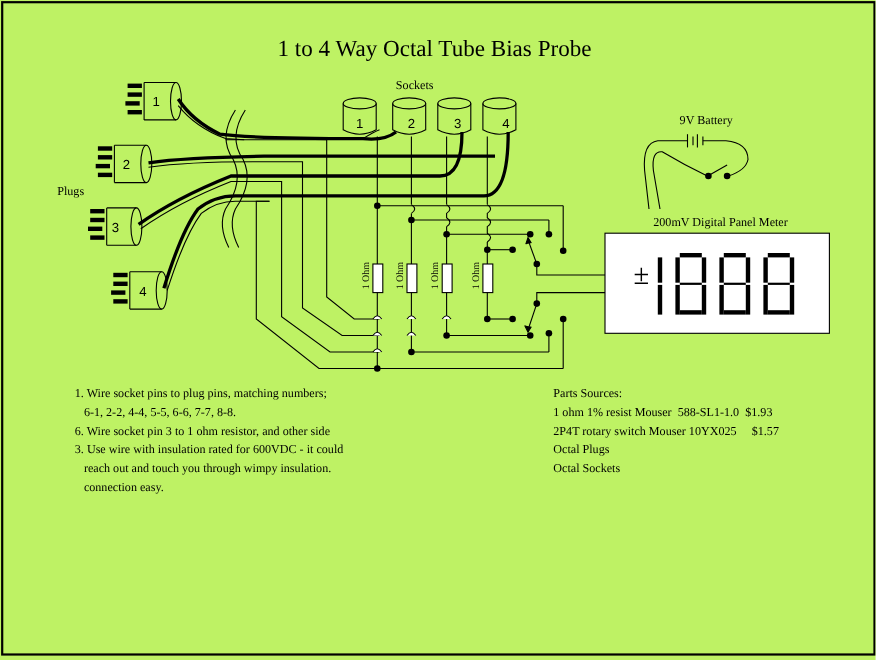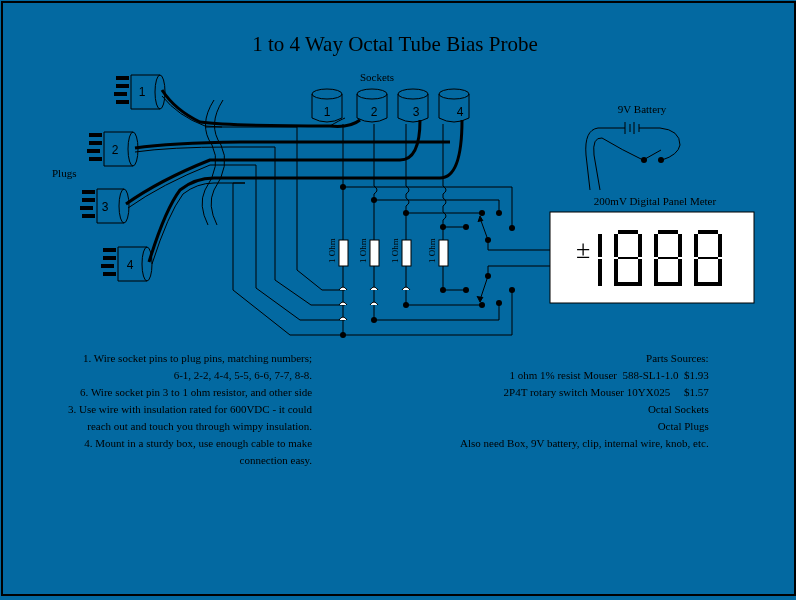--- a/index.html
+++ b/index.html
@@ -1,26 +1,26 @@
 <!DOCTYPE html>
 <html><head>
 <meta charset="utf-8">
 <style>
   html, body { margin: 0; padding: 0; background: #ffffff; }
-  #stage { position: relative; width: 796px; height: 600px; background: #0369a1; overflow: hidden; }
+  #stage { position: relative; width: 796px; height: 600px; background: #bef264; overflow: hidden; }
   #frame { position: absolute; left: 1px; top: 1px; width: 795px; height: 595px; border: 2px solid #000; box-sizing: border-box; }
   svg { position: absolute; left: 0; top: 0; }
   .serif { font-family: "Liberation Serif", "DejaVu Serif", serif; fill: #000; }
   .title { font-size: 21px; }
   .lbl { font-size: 11px; }
   .num { font-family: "Liberation Sans", "DejaVu Sans", sans-serif; font-size: 12px; fill: #000; }
   .notes { position: absolute; font-family: "Liberation Serif", "DejaVu Serif", serif; font-size: 11px; color: #000; line-height: 17px; }
-  .notes div { white-space: pre; text-align: right; }
+  .notes div { white-space: pre; }
   #left-notes { left: 68px; top: 350px; }
-  #right-notes { left: 460px; top: 350px; }
+  #right-notes { left: 503px; top: 350px; }
 </style>
 </head>
 <body>
 
 <div id="stage">
   <div id="frame"></div>
 
   <svg width="800" height="600" viewBox="0 0 800 600">
     <g stroke="#000" fill="none" stroke-width="1">
 
@@ -246,25 +246,23 @@
         </g>
     </g>
   </svg>
 
   <div class="notes" id="left-notes">
     <div>1. Wire socket pins to plug pins, matching numbers;</div>
     <div>   6-1, 2-2, 4-4, 5-5, 6-6, 7-7, 8-8.</div>
     <div>6. Wire socket pin 3 to 1 ohm resistor, and other side</div>
     <div>3. Use wire with insulation rated for 600VDC - it could</div>
     <div>   reach out and touch you through wimpy insulation.</div>
-    <div>4. Mount in a sturdy box, use enough cable to make</div>
     <div>   connection easy.</div>
   </div>
 
   <div class="notes" id="right-notes">
     <div>Parts Sources:</div>
     <div>1 ohm 1% resist Mouser  588-SL1-1.0  $1.93</div>
     <div>2P4T rotary switch Mouser 10YX025     $1.57</div>
+    <div>Octal Plugs</div>
     <div>Octal Sockets</div>
-    <div>Octal Plugs</div>
-    <div>Also need Box, 9V battery, clip, internal wire, knob, etc.</div>
   </div>
 </div>
 
 </body></html>

